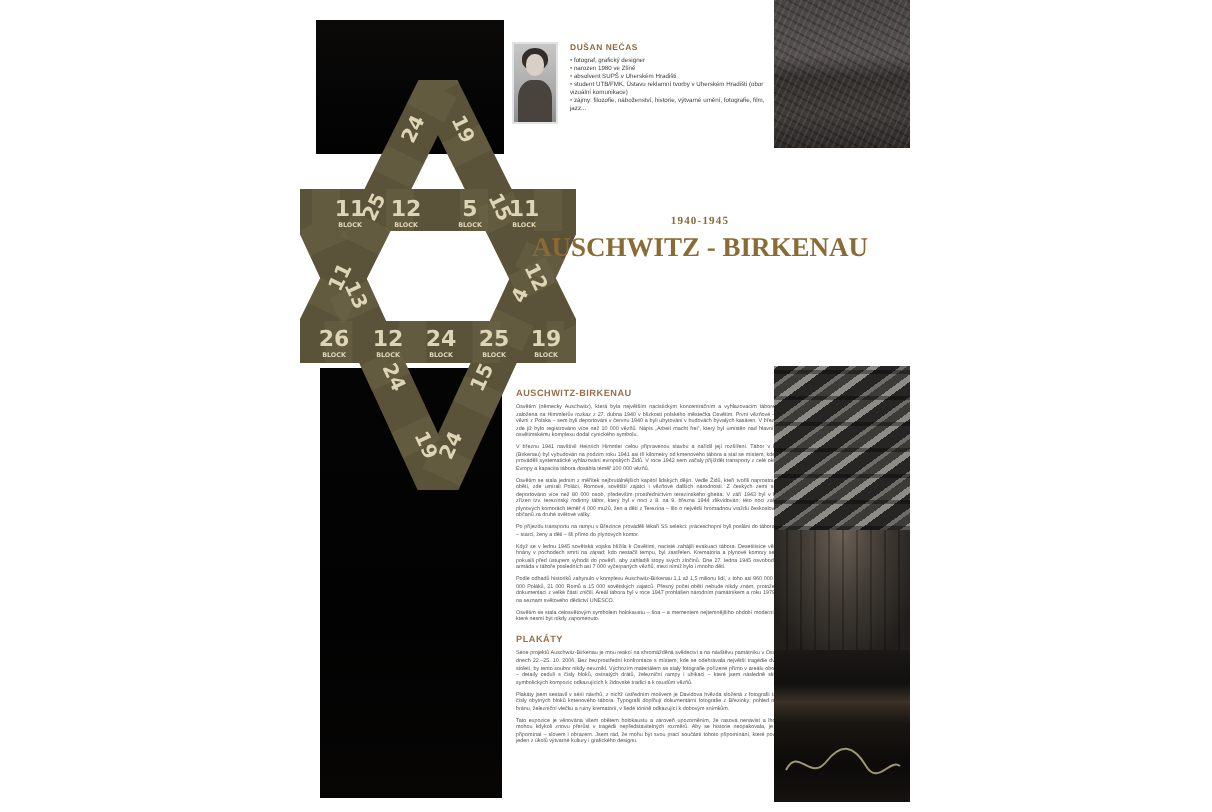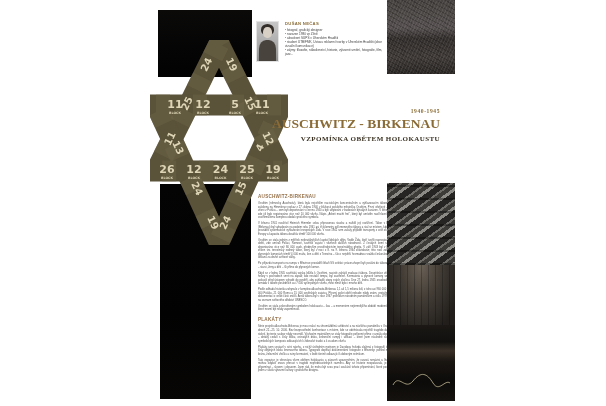--- a/index.html
+++ b/index.html
@@ -43,21 +43,21 @@
   .p-hair{position:absolute;left:4px;top:2px;width:13px;height:11px;border-radius:50% 50% 42% 42%;background:#332d29;}
   .p-face{position:absolute;left:6px;top:5px;width:9px;height:11px;border-radius:46%;background:#d9d0c5;}
   .p-body{position:absolute;left:2px;top:18px;width:17px;height:21px;border-radius:42% 42% 0 0;background:#49433e;}
   .bio{position:absolute;left:285px;top:21px;width:106px;}
   .bio-name{font-size:4.2px;font-weight:bold;color:#8a6b35;letter-spacing:.3px;margin:0 0 1.5px 0;}
   .bio-list{list-style:none;margin:0;padding:0;}
   .bio-list li{font-size:3.1px;line-height:1.3;color:#3f3f3f;}
   .bio-list li::before{content:"• ";color:#8a6b35;}
 
   
-  .title-block{position:absolute;left:260px;top:108px;width:180px;text-align:right;
+  .title-block{position:absolute;left:260px;top:108px;width:180px;text-align:center;
       font-family:"Liberation Serif",serif;}
   .title-years{font-size:5.5px;letter-spacing:.6px;color:#8a6b35;font-weight:bold;}
   .title-main{font-size:13.5px;font-weight:bold;color:#8a6b35;white-space:nowrap;margin-top:2px;}
   .title-sub{font-size:7px;font-weight:bold;letter-spacing:.4px;color:#3a3122;margin-top:3px;white-space:nowrap;}
 
   
   .columns{position:absolute;left:258px;top:194px;width:139px;}
   .sec-heading{font-size:4.6px;font-weight:bold;color:#96714a;letter-spacing:.25px;margin:0 0 3px 0;}
   .sec-heading.second{margin-top:5.5px;}
   .paras p{font-size:2.7px;line-height:1.32;color:#4f4f4f;text-align:justify;margin:0 0 2.3px 0;}
@@ -121,21 +121,20 @@
         <li>narozen 1980 ve Zlíně</li>
         <li>absolvent SUPŠ v Uherském Hradišti</li>
         <li>student UTB/FMK, Ústavu reklamní tvorby v Uherském Hradišti (obor vizuální komunikace)</li>
         <li>zájmy: filozofie, náboženství, historie, výtvarné umění, fotografie, film, jazz...</li>
       </ul>
   </div>
 
   <div class="title-block">
     <div class="title-years">1940-1945</div>
     <div class="title-main">AUSCHWITZ - BIRKENAU</div>
-    <div class="title-sub">VZPOMÍNKA OBĚTEM HOLOKAUSTU</div>
   </div>
 
   <div class="columns">
     <div class="sec-heading">AUSCHWITZ-BIRKENAU</div>
     <div class="paras">
         <p>Osvětim (německy Auschwitz), která byla největším nacistickým koncentračním a vyhlazovacím táborem, byla založena na Himmlerův rozkaz z 27. dubna 1940 v blízkosti polského městečka Osvětim. První vězňové – političtí vězni z Polska – sem byli deportováni v červnu 1940 a byli ubytováni v budovách bývalých kasáren. V březnu 1941 zde již bylo registrováno více než 10 000 vězňů. Nápis „Arbeit macht frei“, který byl umístěn nad hlavní branou, osvětimskému komplexu dodal cynického symbolu.</p>
         <p>V březnu 1941 navštívil Heinrich Himmler celou připravenou stavbu a nařídil její rozšíření. Tábor v Březince (Birkenau) byl vybudován na podzim roku 1941 asi tři kilometry od kmenového tábora a stal se místem, kde nacisté prováděli systematické vyhlazování evropských Židů. V roce 1942 sem začaly přijíždět transporty z celé okupované Evropy a kapacita tábora dosáhla téměř 100 000 vězňů.</p>
         <p>Osvětim se stala jedním z měřítek nejbrutálnějších kapitol lidských dějin. Vedle Židů, kteří tvořili naprostou většinu obětí, zde umírali Poláci, Romové, sovětští zajatci i vězňové dalších národností. Z českých zemí sem bylo deportováno více než 80 000 osob, především prostřednictvím terezínského ghetta. V září 1943 byl v Březince zřízen tzv. terezínský rodinný tábor, který byl v noci z 8. na 9. března 1944 zlikvidován; této noci zahynulo v plynových komorách téměř 4 000 mužů, žen a dětí z Terezína – šlo o největší hromadnou vraždu československých občanů za druhé světové války.</p>
         <p>Po příjezdu transportu na rampu v Březince prováděli lékaři SS selekci: práceschopní byli posláni do tábora, ostatní – starci, ženy a děti – šli přímo do plynových komor.</p>
         <p>Když se v lednu 1945 sovětská vojska blížila k Osvětimi, nacisté zahájili evakuaci tábora. Desetitisíce vězňů byly hnány v pochodech smrti na západ; kdo nestačil tempu, byl zastřelen. Krematoria a plynové komory se nacisté pokusili před ústupem vyhodit do povětří, aby zahladili stopy svých zločinů. Dne 27. ledna 1945 osvobodila Rudá armáda v táboře posledních asi 7 000 vyčerpaných vězňů, mezi nimiž bylo i mnoho dětí.</p>

